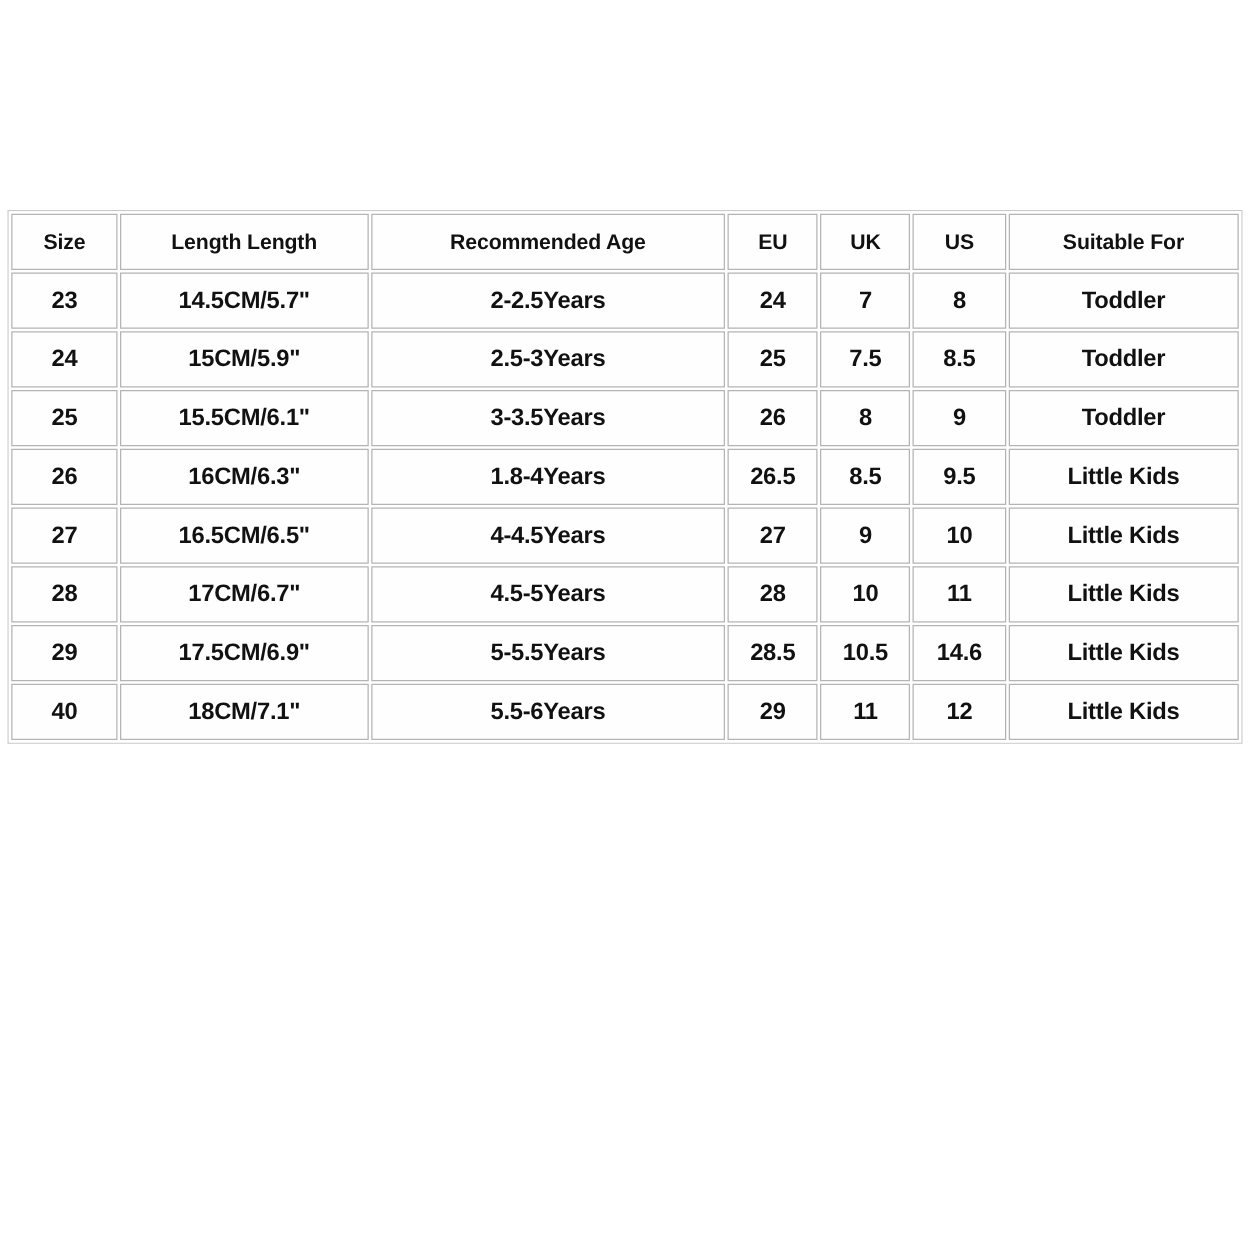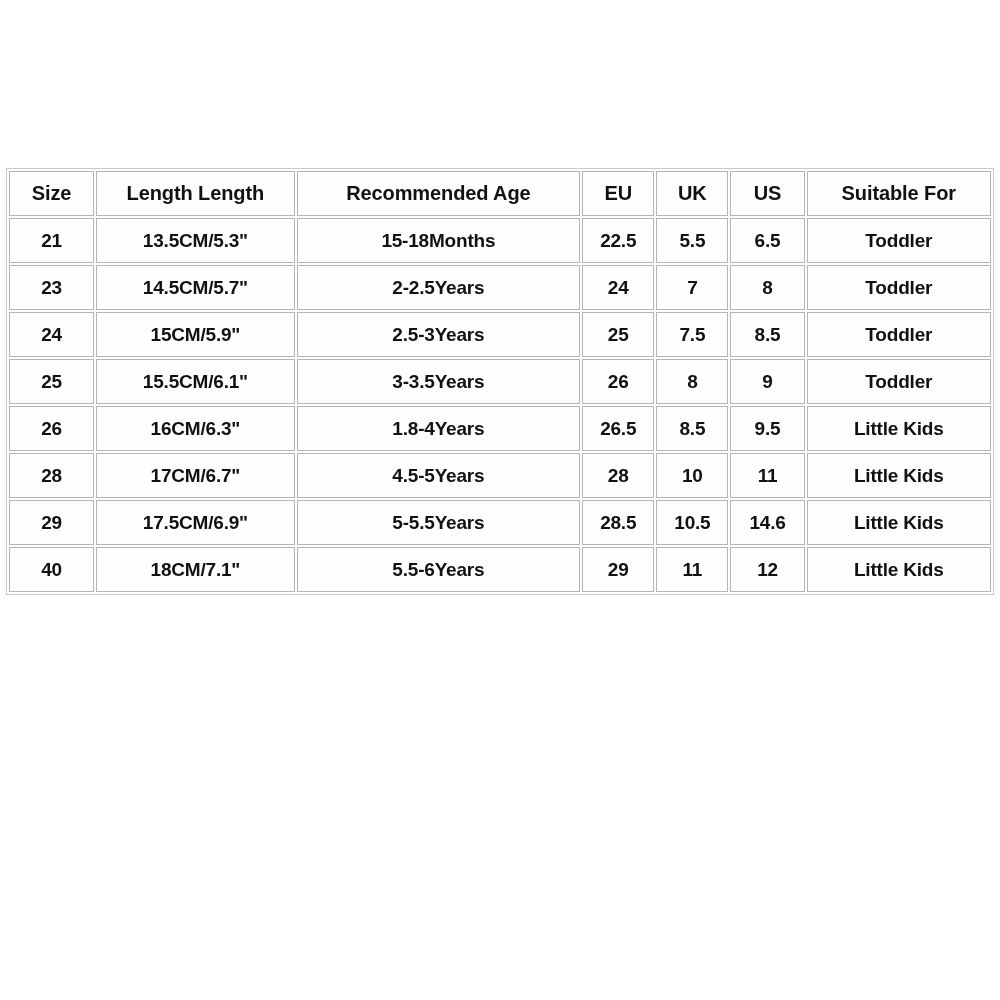--- a/index.html
+++ b/index.html
@@ -52,21 +52,21 @@
     font-size: 19px;
     line-height: 1.05;
     color: #111111;
     letter-spacing: -0.2px;
     white-space: nowrap;
     overflow: hidden;
     box-sizing: border-box;
   }
 
   table.size-chart tr.header-row td {
-    font-size: 20px;
+    font-size: 17px;
     letter-spacing: -0.1px;
     text-align: center;
   }
 
   
   col.c-size  { width: 85px;  }
   col.c-insole{ width: 198px; }
   col.c-age   { width: 283px; }
   col.c-eu    { width: 72px;  }
   col.c-uk    { width: 72px;  }
@@ -94,29 +94,20 @@
       <tr class="header-row">
             <td>Size</td>
             <td>Length Length</td>
             <td>Recommended Age</td>
             <td>EU</td>
             <td>UK</td>
             <td>US</td>
             <td>Suitable For</td>
           </tr>
           <tr class="data-row">
-            <td>21</td>
-            <td>13.5CM/5.3"</td>
-            <td>15-18Months</td>
-            <td>22.5</td>
-            <td>5.5</td>
-            <td>6.5</td>
-            <td>Toddler</td>
-          </tr>
-          <tr class="data-row">
             <td>23</td>
             <td>14.5CM/5.7"</td>
             <td>2-2.5Years</td>
             <td>24</td>
             <td>7</td>
             <td>8</td>
             <td>Toddler</td>
           </tr>
           <tr class="data-row">
             <td>24</td>
@@ -139,20 +130,29 @@
           <tr class="data-row">
             <td>26</td>
             <td>16CM/6.3"</td>
             <td>1.8-4Years</td>
             <td>26.5</td>
             <td>8.5</td>
             <td>9.5</td>
             <td>Little Kids</td>
           </tr>
           <tr class="data-row">
+            <td>27</td>
+            <td>16.5CM/6.5"</td>
+            <td>4-4.5Years</td>
+            <td>27</td>
+            <td>9</td>
+            <td>10</td>
+            <td>Little Kids</td>
+          </tr>
+          <tr class="data-row">
             <td>28</td>
             <td>17CM/6.7"</td>
             <td>4.5-5Years</td>
             <td>28</td>
             <td>10</td>
             <td>11</td>
             <td>Little Kids</td>
           </tr>
           <tr class="data-row">
             <td>29</td>

